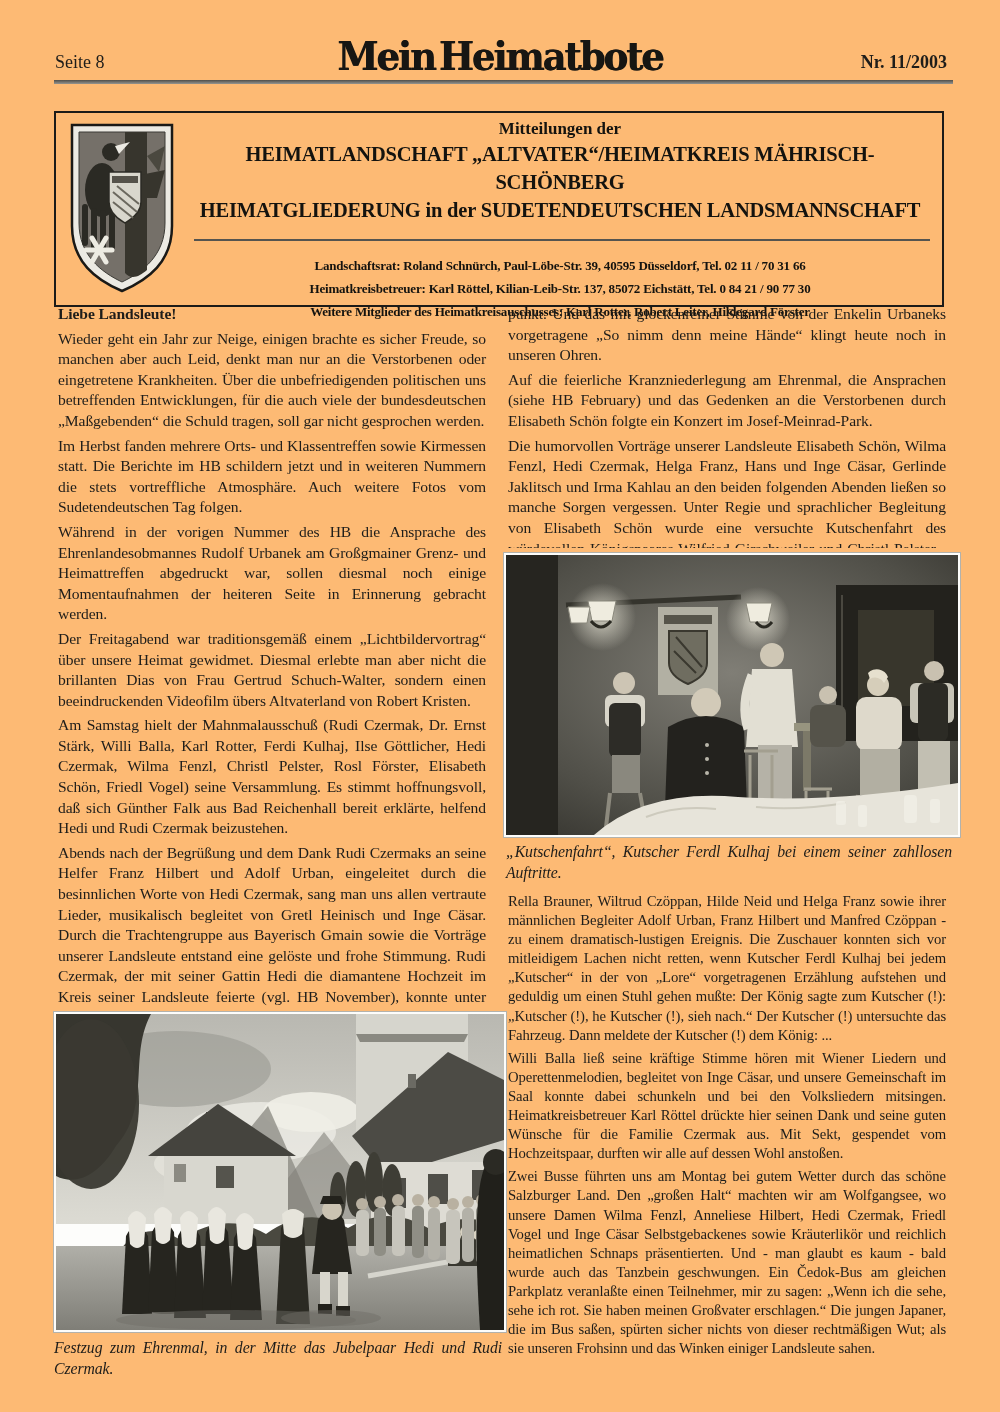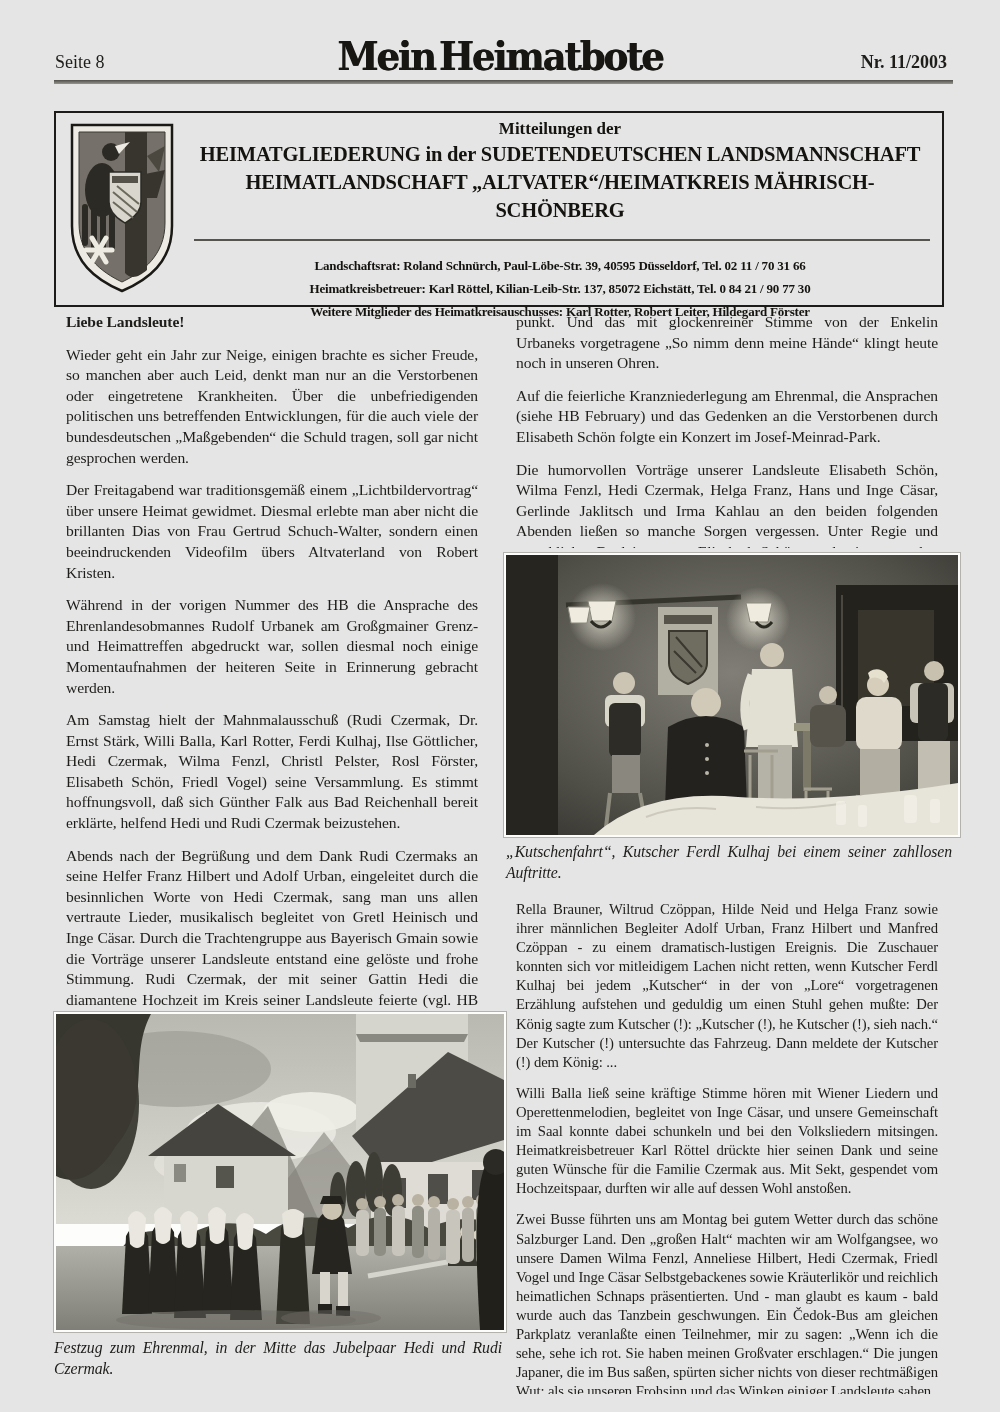--- a/index.html
+++ b/index.html
@@ -1,21 +1,21 @@
 <!DOCTYPE html>
 <html><head>
 <meta charset="utf-8">
 <style>
   html,body{margin:0;padding:0;}
   body{background:#888;}
   .page{
     position:relative;
     width:1000px;height:1412px;
     margin:0 auto;
-    background:#e5e5e5;
+    background:#fdba74;
     overflow:hidden;
     font-family:"Liberation Serif", serif;
     color:#1e1d1a;
   }
   .abs{position:absolute;}
 
   
   .page-num{left:55px;top:52px;font-size:18px;}
   .issue-num{right:53px;top:52px;font-size:18px;font-weight:bold;}
   .masthead{
@@ -49,21 +49,21 @@
     margin:15px 6px 13px 10px;
   }
   .info-contact{font-size:13px;line-height:23px;letter-spacing:-0.2px;}
 
   
   .textblock{
     text-align:justify;overflow:hidden;
     font-size:15.6px;line-height:20.6px;
     letter-spacing:-0.1px;
   }
-  .textblock p{margin:12px;}
+  .textblock p{margin:4px;}
   .salutation{font-weight:bold;}
   .col-left-text{left:54px;top:300px;width:436px;height:712px;}
   .col-right-top{left:504px;top:300px;width:446px;height:248px;}
   .col-right-bottom{left:504px;top:888px;width:446px;height:506px;
     font-size:14.7px;line-height:19.1px;}
 
   
   .photo{background:#fdfdfb;padding:2px;box-shadow:0 0 0 1px #b3b2ac;}
   .photo svg{display:block;}
   .photo-left{left:54px;top:1012px;}
@@ -103,34 +103,35 @@
       <rect x="43" y="54" width="26" height="7" fill="#55524a"></rect>
       <path d="M44,70 L68,90 M44,80 L64,96 M48,64 L70,82" stroke="#6b685e" stroke-width="2"></path>
       <g stroke="#edebe2" stroke-width="5" stroke-linecap="round">
         <line x1="17" y1="128" x2="43" y2="128"></line>
         <line x1="23" y1="116" x2="37" y2="140"></line>
         <line x1="37" y1="116" x2="23" y2="140"></line>
       </g>
     </svg>
     <div class="info-text">
       <div class="info-intro">Mitteilungen der</div>
+      <div class="info-title">HEIMATLANDSCHAFT „ALTVATER“/HEIMATKREIS MÄHRISCH-SCHÖNBERG</div>
       <div class="info-title">HEIMATGLIEDERUNG in der SUDETENDEUTSCHEN LANDSMANNSCHAFT</div>
-      <div class="info-title">HEIMATLANDSCHAFT „ALTVATER“/HEIMATKREIS MÄHRISCH-SCHÖNBERG</div>
       <hr class="info-divider">
       <div class="info-contact">Landschaftsrat: Roland Schnürch, Paul-Löbe-Str. 39, 40595 Düsseldorf, Tel. 02 11 / 70 31 66</div>
       <div class="info-contact">Heimatkreisbetreuer: Karl Röttel, Kilian-Leib-Str. 137, 85072 Eichstätt, Tel. 0 84 21 / 90 77 30</div>
       <div class="info-contact">Weitere Mitglieder des Heimatkreisauschusses: Karl Rotter, Robert Leiter, Hildegard Förster</div>
     </div>
   </div>
 
   <div class="abs textblock col-left-text">
     <p class="salutation">Liebe Landsleute!</p>
     <p>Wieder geht ein Jahr zur Neige, einigen brachte es sicher Freude, so manchen aber auch Leid, denkt man nur an die Verstorbenen oder eingetretene Krankheiten. Über die unbefriedigenden politischen uns betreffenden Entwicklungen, für die auch viele der bundesdeutschen „Maßgebenden“ die Schuld tragen, soll gar nicht gesprochen werden.</p>
+    <p>Im Herbst fanden mehrere Orts- und Klassentreffen sowie Kirmessen statt. Die Berichte im HB schildern jetzt und in weiteren Nummern die stets vortreffliche Atmosphäre. Auch weitere Fotos vom Sudetendeutschen Tag folgen.</p>
+    <p>Während in der vorigen Nummer des HB die Ansprache des Ehrenlandesobmannes Rudolf Urbanek am Großgmainer Grenz- und Heimattreffen abgedruckt war, sollen diesmal noch einige Momentaufnahmen der heiteren Seite in Erinnerung gebracht werden.</p>
     <p>Der Freitagabend war traditionsgemäß einem „Lichtbildervortrag“ über unsere Heimat gewidmet. Diesmal erlebte man aber nicht die brillanten Dias von Frau Gertrud Schuch-Walter, sondern einen beeindruckenden Videofilm übers Altvaterland von Robert Kristen.</p>
-    <p>Während in der vorigen Nummer des HB die Ansprache des Ehrenlandesobmannes Rudolf Urbanek am Großgmainer Grenz- und Heimattreffen abgedruckt war, sollen diesmal noch einige Momentaufnahmen der heiteren Seite in Erinnerung gebracht werden.</p>
     <p>Am Samstag hielt der Mahnmalausschuß (Rudi Czermak, Dr. Ernst Stärk, Willi Balla, Karl Rotter, Ferdi Kulhaj, Ilse Göttlicher, Hedi Czermak, Wilma Fenzl, Christl Pelster, Rosl Förster, Elisabeth Schön, Friedl Vogel) seine Versammlung. Es stimmt hoffnungsvoll, daß sich Günther Falk aus Bad Reichenhall bereit erklärte, helfend Hedi und Rudi Czermak beizustehen.</p>
     <p>Abends nach der Begrüßung und dem Dank Rudi Czermaks an seine Helfer Franz Hilbert und Adolf Urban, eingeleitet durch die besinnlichen Worte von Hedi Czermak, sang man uns allen vertraute Lieder, musikalisch begleitet von Gretl Heinisch und Inge Cäsar. Durch die Trachtengruppe aus Bayerisch Gmain sowie die Vorträge unserer Landsleute entstand eine gelöste und frohe Stimmung. Rudi Czermak, der mit seiner Gattin Hedi die diamantene Hochzeit im Kreis seiner Landsleute feierte (vgl. HB November), konnte unter großem Beifall den Ehrenbecher des Landeshauptmannes von Salzburg für seine Verdienste aus der Hand des Großgmainer Bürgermeisters Sebastian Schönbuchner entgegennehmen.</p>
 
   </div>
 
   <div class="abs photo photo-left">
     <svg width="448" height="316" viewBox="0 0 448 316" xmlns="http://www.w3.org/2000/svg">
       <defs>
         <linearGradient id="sky1" x1="0" y1="0" x2="0" y2="1">
           <stop offset="0" stop-color="#b9b8b1"></stop>

